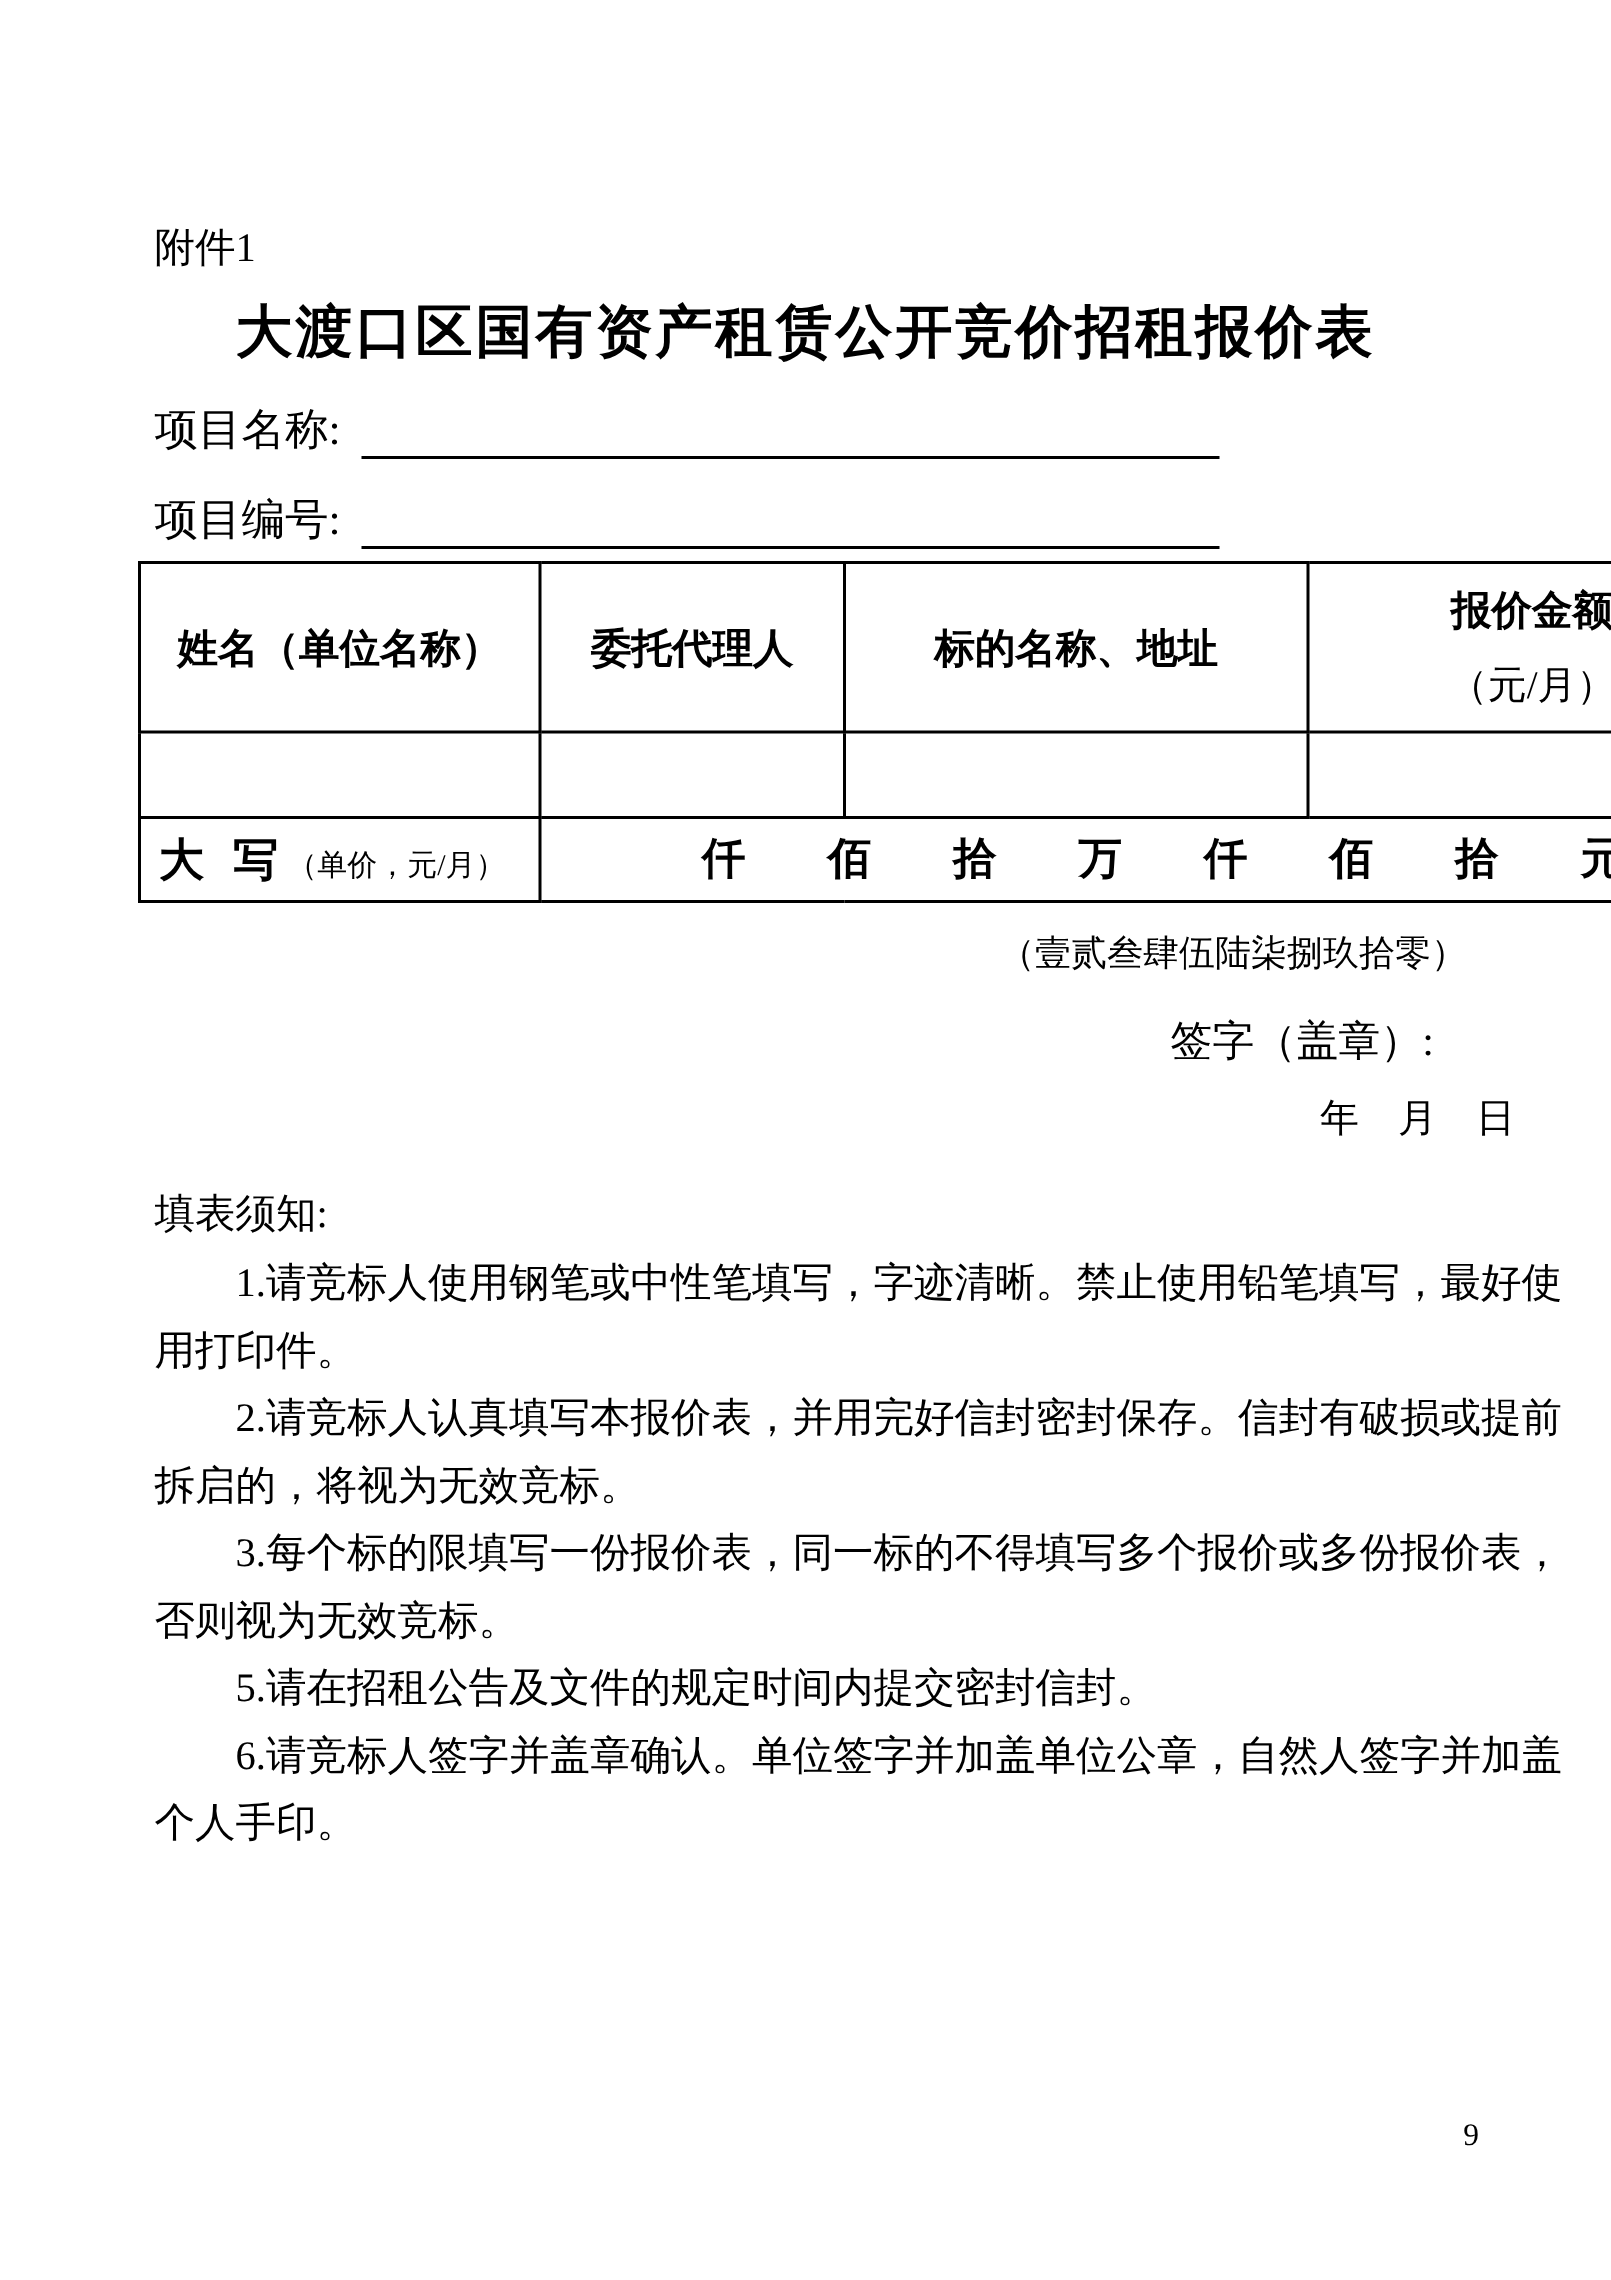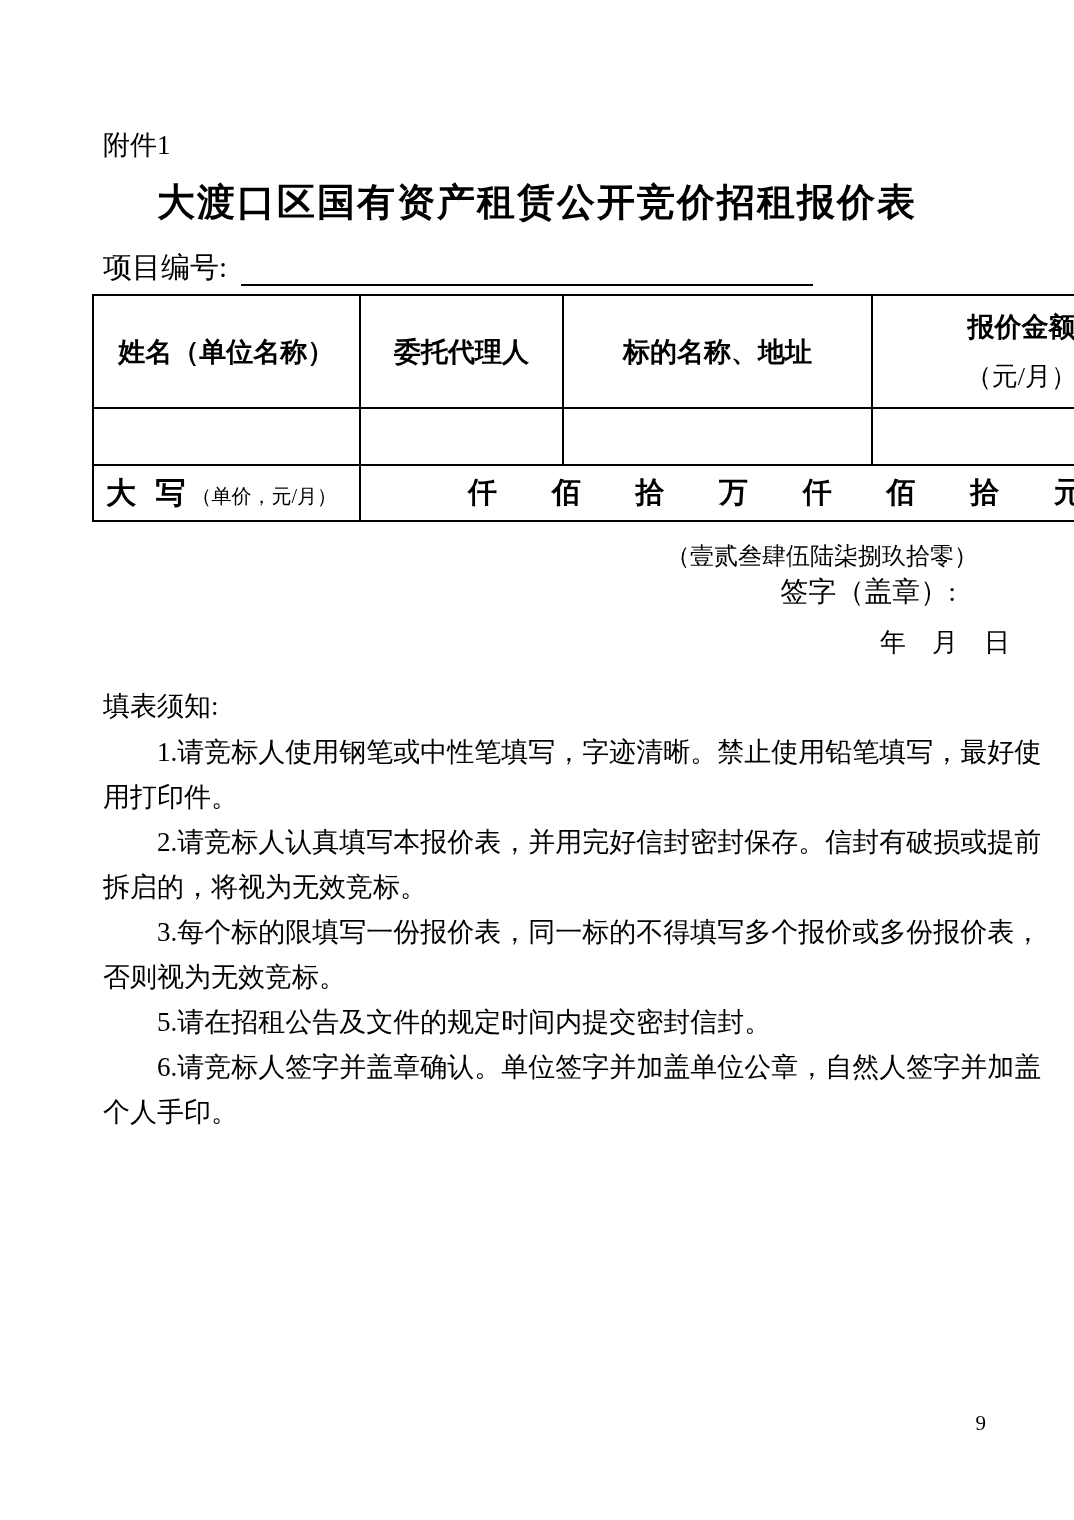--- a/index.html
+++ b/index.html
@@ -11,20 +11,21 @@
     background: #ffffff;
     color: #000000;
     font-family: "Liberation Serif", "DejaVu Serif", serif;
     overflow: hidden;
     padding-top: 128px;
   }
   .attachment {
     margin-left: 103px;
     font-size: 27px;
     line-height: 34px;
+    margin-top: 20px;
   }
   .title {
     margin-top: 16px;
     text-align: center;
     font-size: 38px;
     font-weight: bold;
     letter-spacing: 2px;
     line-height: 48px;
   }
   .field-row {
@@ -88,21 +89,21 @@
     font-size: 29px;
   }
   .capital-digits {
     margin-top: 16px;
     text-align: right;
     padding-right: 96px;
     font-size: 24px;
     line-height: 36px;
   }
   .signature-line {
-    margin-top: 0;
+    margin-top: 23px;
     text-align: right;
     padding-right: 118px;
     font-size: 28px;
     line-height: 36px;
   }
   .date-line {
     margin-top: 16px;
     text-align: right;
     padding-right: 64px;
     font-size: 26px;
@@ -131,20 +132,24 @@
 </style>
 </head>
 <body>
 
 <div class="page">
 
   <div class="attachment">附件1</div>
 
   <h1 class="title">大渡口区国有资产租赁公开竞价招租报价表</h1>
 
+  <div class="field-row">
+    <span class="field-label">项目名称:</span>
+    <span class="blank-line"></span>
+  </div>
 
   <div class="field-row">
     <span class="field-label">项目编号:</span>
     <span class="blank-line"></span>
   </div>
 
   <table class="bid-table">
     <colgroup>
       <col style="width:26.2%">
       <col style="width:20.0%">

